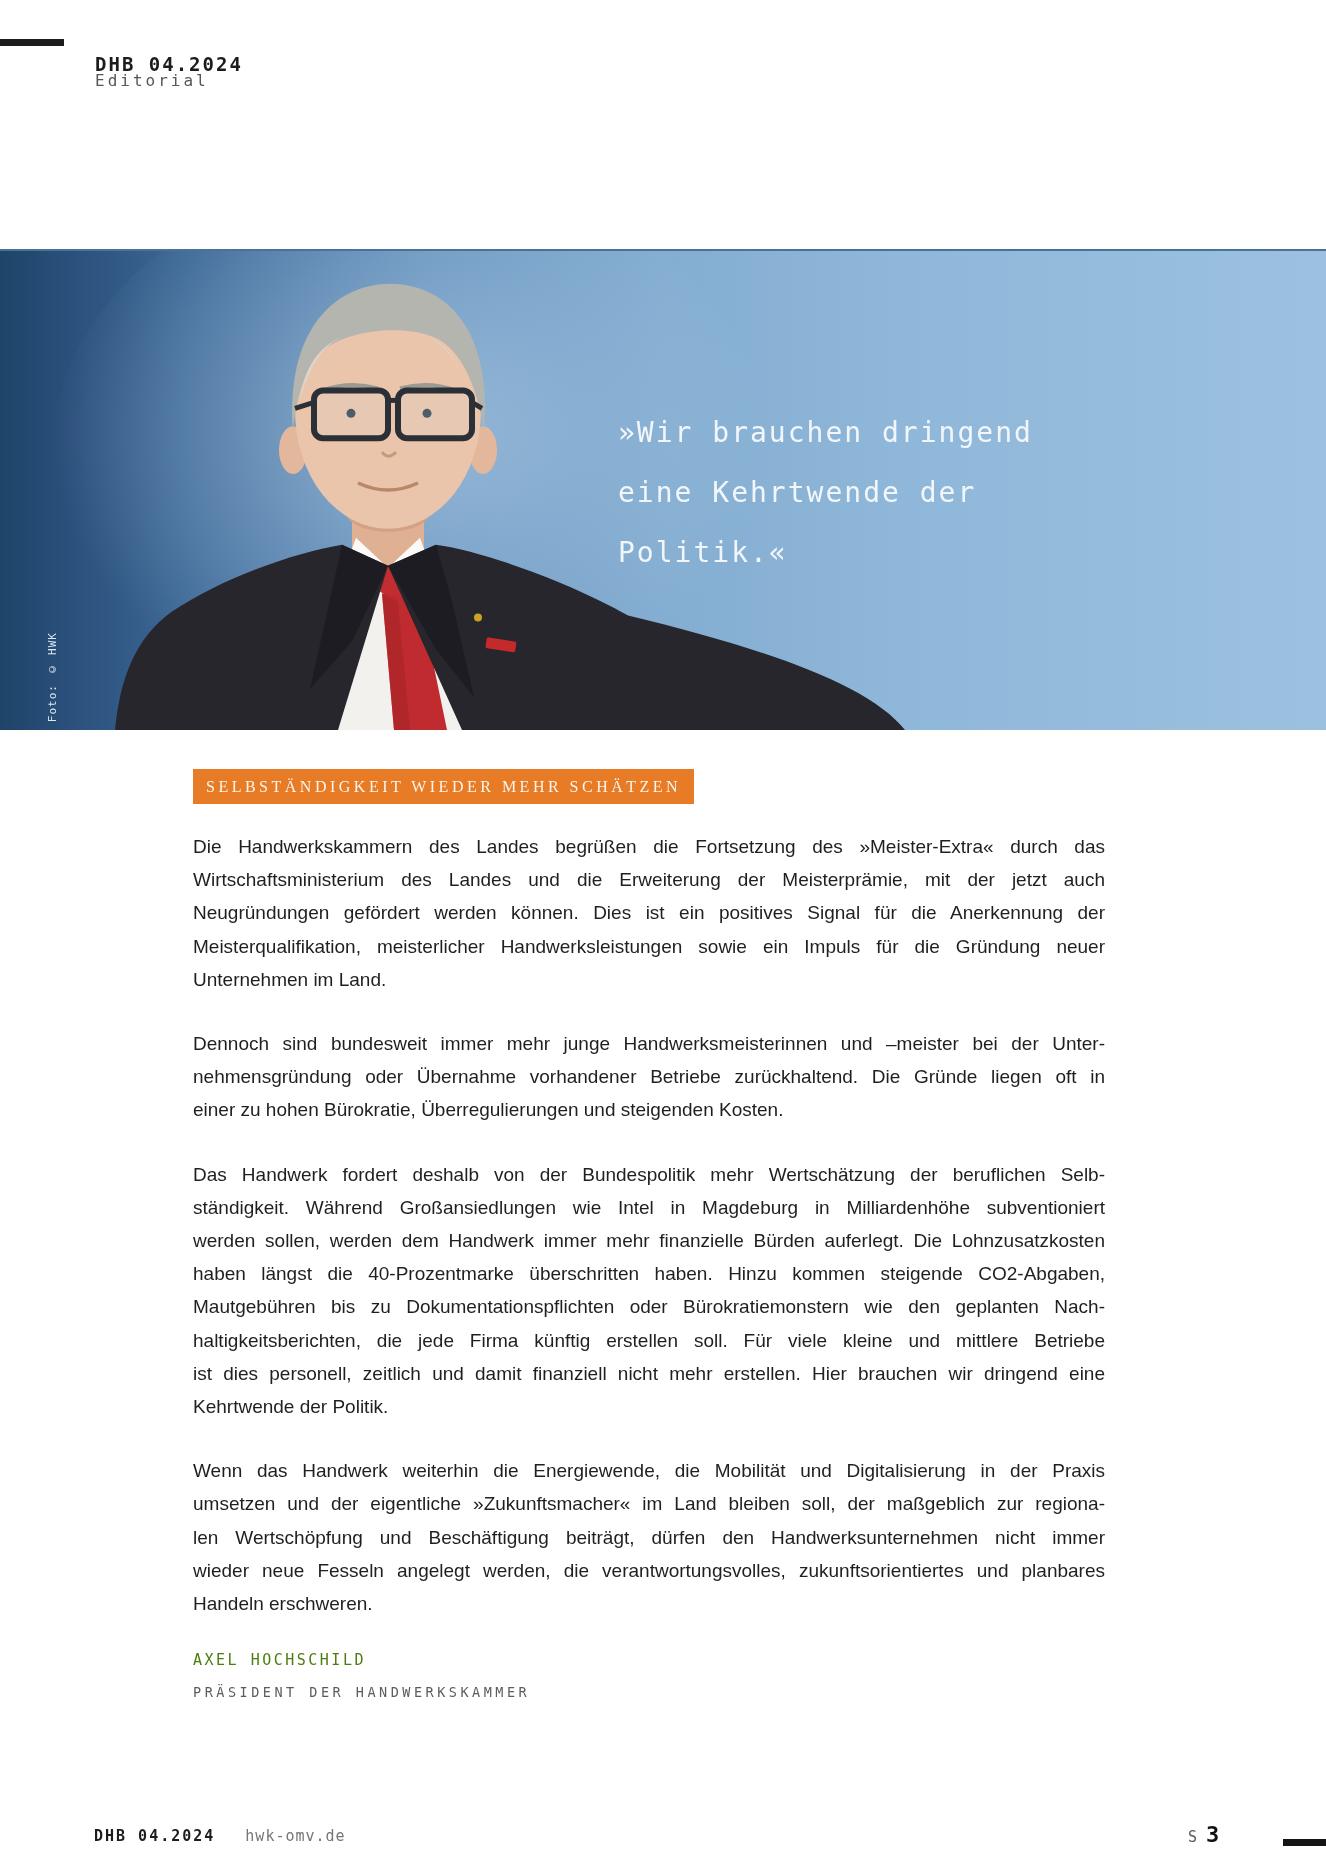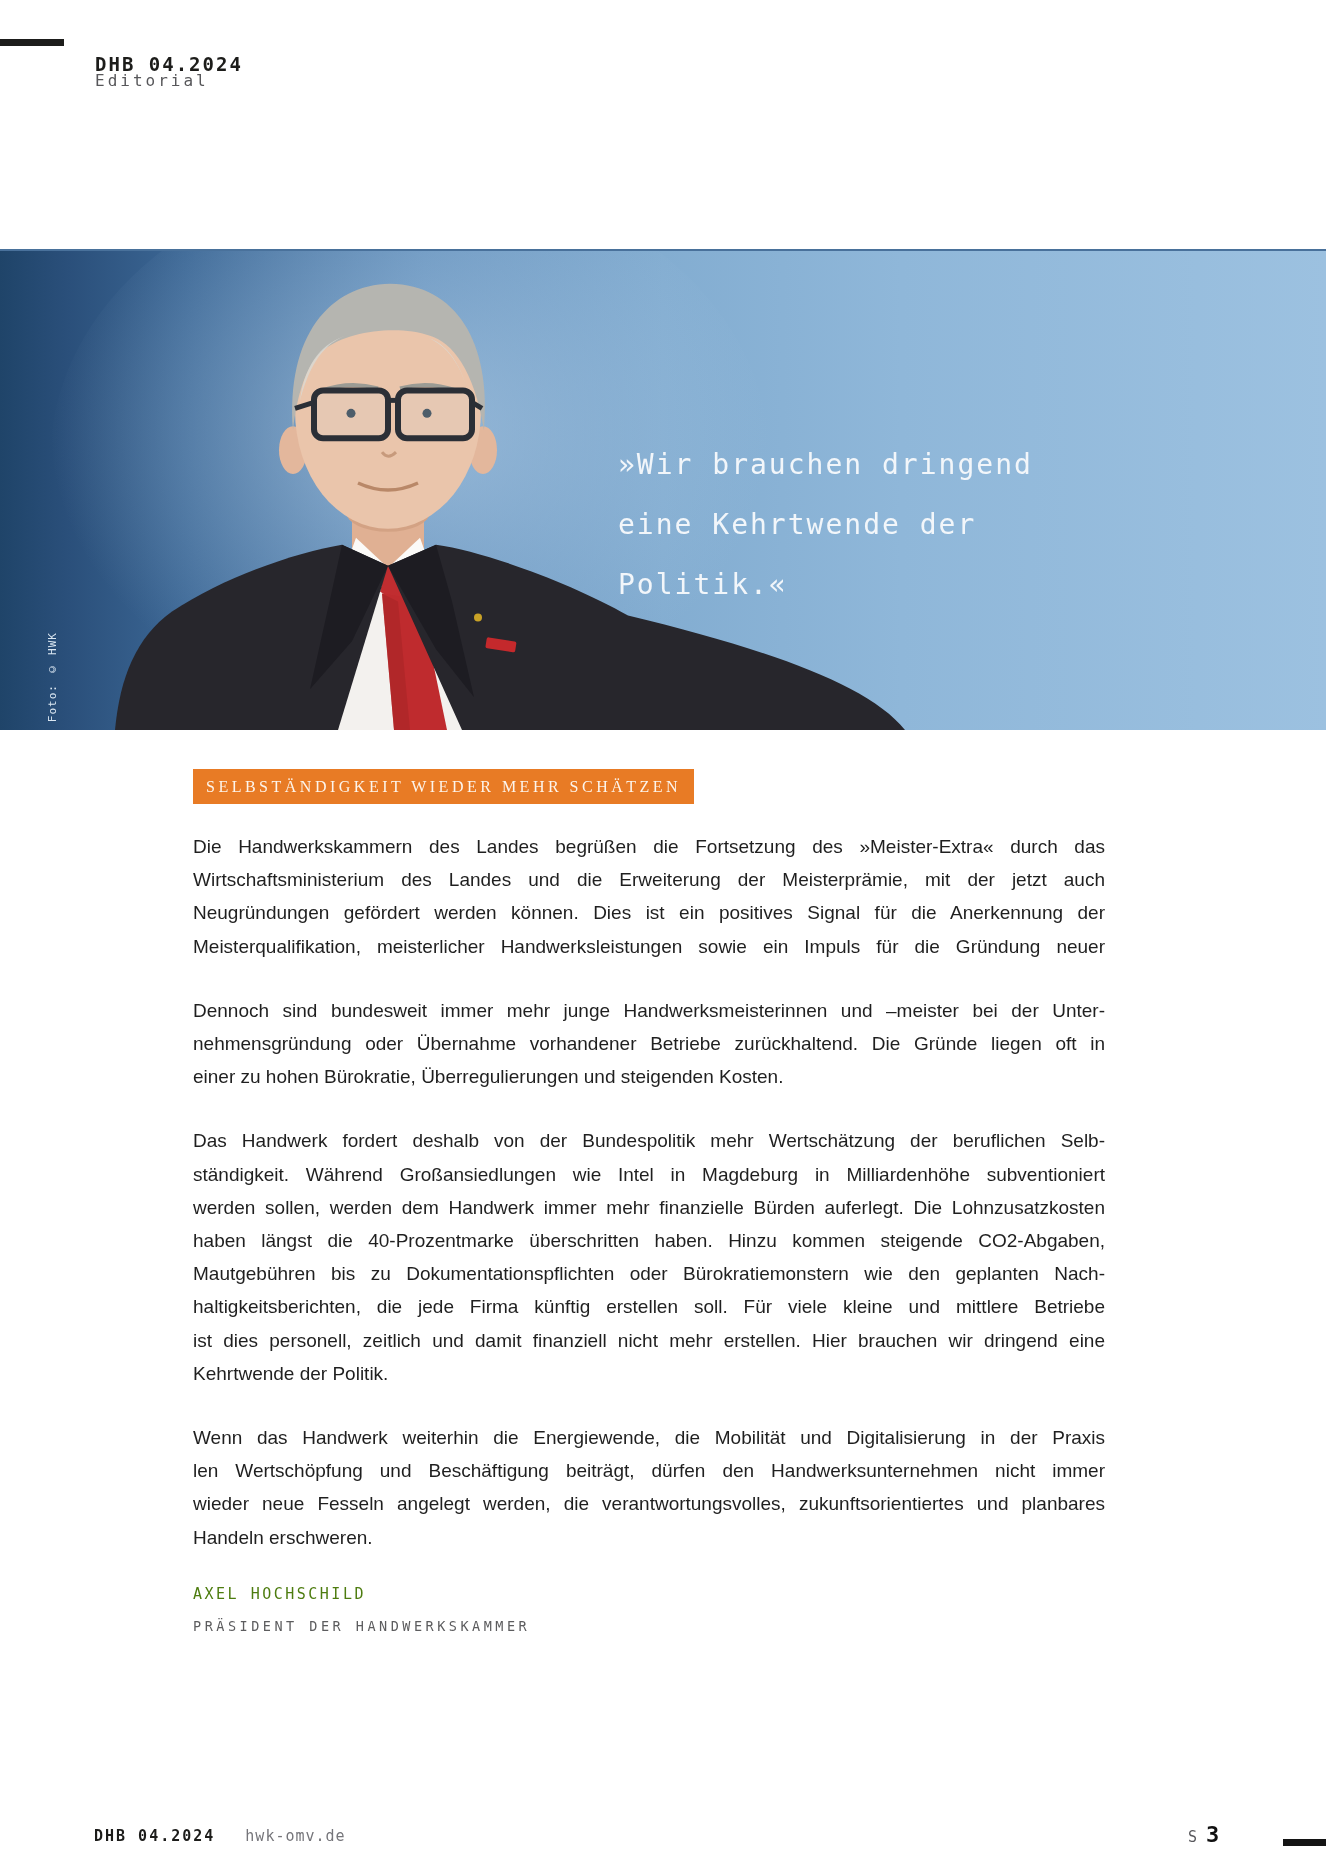--- a/index.html
+++ b/index.html
@@ -29,21 +29,21 @@
   }
   
   .hero {
     position: absolute; left: 0; top: 249px;
     width: 1326px; height: 481px;
     border-top: 2px solid #49719b;
     box-sizing: border-box;
   }
   .hero svg { position: absolute; left: 0; top: 0; width: 100%; height: 100%; display: block; }
   .quote {
-    position: absolute; left: 618px; top: 184px;
+    position: absolute; left: 618px; top: 152px;
     font-family: "DejaVu Sans Mono", monospace;
     font-size: 28px; color: #f2f6fa; letter-spacing: 2px;
   }
   .quote .line { line-height: 60px; white-space: nowrap; }
   .photo-credit {
     position: absolute; left: 46px; bottom: 8px;
     writing-mode: vertical-rl; transform: rotate(180deg);
     font-family: "DejaVu Sans Mono", monospace;
     font-size: 11px; letter-spacing: 1px; color: #dbe7f2;
   }
@@ -191,38 +191,40 @@
   </div>
 
   <div class="content">
     <div class="kicker">SELBSTÄNDIGKEIT WIEDER MEHR SCHÄTZEN</div>
     <div class="bodytext">
       <div class="para">
           <div class="line">Die Handwerkskammern des Landes begrüßen die Fortsetzung des »Meister-Extra« durch das</div>
           <div class="line">Wirtschaftsministerium des Landes und die Erweiterung der Meisterprämie, mit der jetzt auch</div>
           <div class="line">Neugründungen gefördert werden können. Dies ist ein positives Signal für die Anerkennung der</div>
           <div class="line">Meisterqualifikation, meisterlicher Handwerksleistungen sowie ein Impuls für die Gründung neuer</div>
+          <div class="line last">Unternehmen im Land.</div>
         </div>
       <div class="para">
           <div class="line">Dennoch sind bundesweit immer mehr junge Handwerksmeisterinnen und –meister bei der Unter-</div>
           <div class="line">nehmensgründung oder Übernahme vorhandener Betriebe zurückhaltend. Die Gründe liegen oft in</div>
           <div class="line last">einer zu hohen Bürokratie, Überregulierungen und steigenden Kosten.</div>
         </div>
       <div class="para">
           <div class="line">Das Handwerk fordert deshalb von der Bundespolitik mehr Wertschätzung der beruflichen Selb-</div>
           <div class="line">ständigkeit. Während Großansiedlungen wie Intel in Magdeburg in Milliardenhöhe subventioniert</div>
           <div class="line">werden sollen, werden dem Handwerk immer mehr finanzielle Bürden auferlegt. Die Lohnzusatzkosten</div>
           <div class="line">haben längst die 40-Prozentmarke überschritten haben. Hinzu kommen steigende CO2-Abgaben,</div>
           <div class="line">Mautgebühren bis zu Dokumentationspflichten oder Bürokratiemonstern wie den geplanten Nach-</div>
           <div class="line">haltigkeitsberichten, die jede Firma künftig erstellen soll. Für viele kleine und mittlere Betriebe</div>
           <div class="line">ist dies personell, zeitlich und damit finanziell nicht mehr erstellen. Hier brauchen wir dringend eine</div>
           <div class="line last">Kehrtwende der Politik.</div>
         </div>
       <div class="para gap-lg">
           <div class="line">Wenn das Handwerk weiterhin die Energiewende, die Mobilität und Digitalisierung in der Praxis</div>
+          <div class="line">umsetzen und der eigentliche »Zukunftsmacher« im Land bleiben soll, der maßgeblich zur regiona-</div>
           <div class="line">len Wertschöpfung und Beschäftigung beiträgt, dürfen den Handwerksunternehmen nicht immer</div>
           <div class="line">wieder neue Fesseln angelegt werden, die verantwortungsvolles, zukunftsorientiertes und planbares</div>
           <div class="line last">Handeln erschweren.</div>
         </div>
     </div>
 
     <div class="signature">
       <div class="sig-name">AXEL HOCHSCHILD</div>
       <div class="sig-title">PRÄSIDENT DER HANDWERKSKAMMER</div>
     </div>

